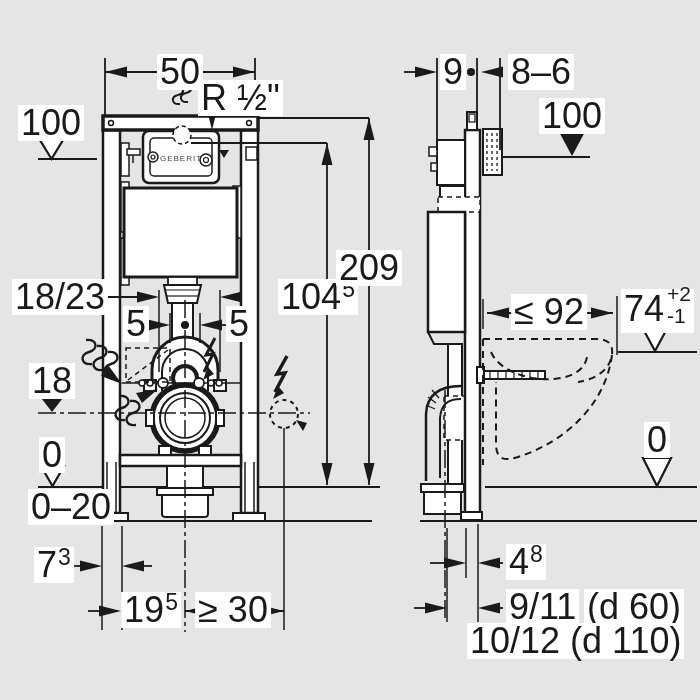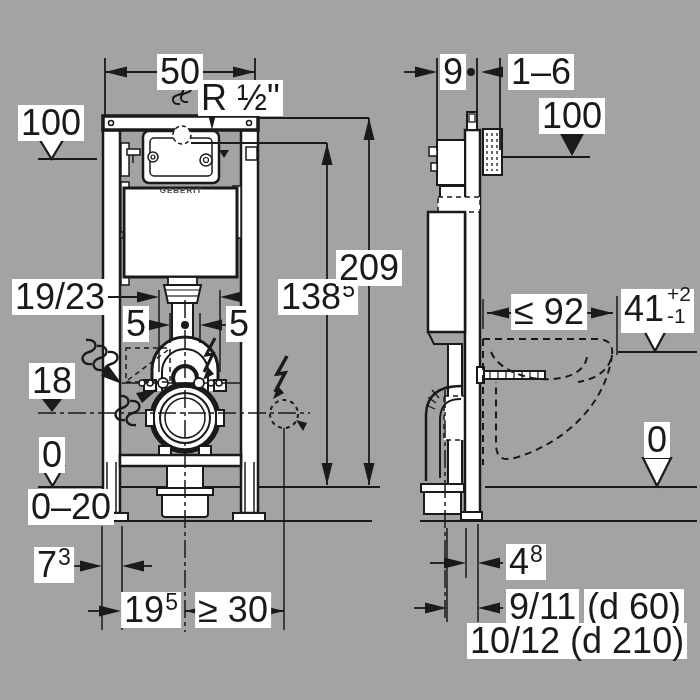--- a/index.html
+++ b/index.html
@@ -1,37 +1,36 @@
 <!DOCTYPE html>
 <html><head>
 <meta charset="utf-8">
 <style>
   html,body{margin:0;padding:0;background:#fff;}
   .stage{
-    position:relative;width:700px;height:700px;background:#a3a3a3;
+    position:relative;width:700px;height:700px;background:#e5e5e5;
     font-family:"Liberation Sans", sans-serif;color:#1a1a1a;overflow:hidden;
   }
   .stage svg{position:absolute;left:0;top:0;}
   .lbl{
     position:absolute;transform:translate(-50%,-50%);
     font-size:36px;line-height:1;background:#ffffff;padding:0 3px;
     white-space:nowrap;z-index:5;
   }
   .lbl-left{transform:translate(0,-50%);}
   .sup{font-size:23px;position:relative;top:-12px;margin-left:1px;}
   .tol{
     display:inline-flex;flex-direction:column;align-items:flex-start;
     font-size:21px;line-height:1.05;margin-left:3px;transform:translateY(-6px);
     vertical-align:middle;
   }
   .logo-lbl{
     position:absolute;transform:translate(-50%,-50%);
-    font-size:8px;font-weight:bold;letter-spacing:1px;color:#454545;z-index:6;
+    font-size:8px;font-weight:normal;letter-spacing:1px;color:#454545;z-index:6;
     background:transparent;
-    margin-top:32px;
   }
 </style>
 </head>
 <body>
 
 <div class="stage">
 
 <svg width="700" height="700" viewBox="0 0 700 700" stroke="#1a1a1a" fill="none" stroke-width="2">
 
   <g>
@@ -264,40 +263,40 @@
   <g stroke-width="1.5" stroke-dasharray="18 4 4 4">
     <line x1="185" y1="300" x2="185" y2="632"></line>
     <line x1="38" y1="413" x2="310" y2="413"></line>
     <line x1="445" y1="390" x2="445" y2="622"></line>
   </g>
 </svg>
 
 <div class="lbl" style="left:180px;top:72px">50</div>
 <div class="lbl lbl-left" style="left:198px;top:98px">R ½"</div>
 <div class="lbl" style="left:51px;top:123px">100</div>
-<div class="lbl lbl-left" style="left:12px;top:297px">19/23</div>
+<div class="lbl lbl-left" style="left:12px;top:297px">18/23</div>
 <div class="lbl" style="left:136px;top:324px">5</div>
 <div class="lbl" style="left:239px;top:324px">5</div>
 <div class="lbl" style="left:52px;top:381px">18</div>
 <div class="lbl" style="left:52px;top:455px">0</div>
 <div class="lbl lbl-left" style="left:28px;top:507px">0–20</div>
-<div class="lbl" style="left:318px;top:297px"><span>138</span><span class="sup">5</span></div>
+<div class="lbl" style="left:318px;top:297px"><span>104</span><span class="sup">5</span></div>
 <div class="lbl" style="left:369px;top:268px">209</div>
 <div class="lbl" style="left:54px;top:565px"><span>7</span><span class="sup">3</span></div>
 <div class="lbl" style="left:151px;top:610px"><span>19</span><span class="sup">5</span></div>
 <div class="lbl" style="left:233px;top:610px">≥ 30</div>
 <div class="logo-lbl" style="left:181px;top:158px">GEBERIT</div>
 
 <div class="lbl" style="left:453px;top:72px">9</div>
-<div class="lbl lbl-left" style="left:508px;top:72px">1–6</div>
+<div class="lbl lbl-left" style="left:508px;top:72px">8–6</div>
 <div class="lbl" style="left:572px;top:116px">100</div>
 <div class="lbl" style="left:549px;top:312px">≤ 92</div>
-<div class="lbl lbl-left" style="left:621px;top:311px"><span>41</span><span class="tol">
+<div class="lbl lbl-left" style="left:621px;top:311px"><span>74</span><span class="tol">
         <span>+2</span>
         <span>-1</span>
       </span></div>
 <div class="lbl" style="left:657px;top:440px">0</div>
 <div class="lbl lbl-left" style="left:506px;top:562px"><span>4</span><span class="sup">8</span></div>
 <div class="lbl lbl-left" style="left:506px;top:607px">9/11</div>
 <div class="lbl lbl-left" style="left:584px;top:607px">(d 60)</div>
-<div class="lbl lbl-left" style="left:467px;top:641px">10/12 (d 210)</div>
+<div class="lbl lbl-left" style="left:467px;top:641px">10/12 (d 110)</div>
 
 </div>
 
 </body></html>

